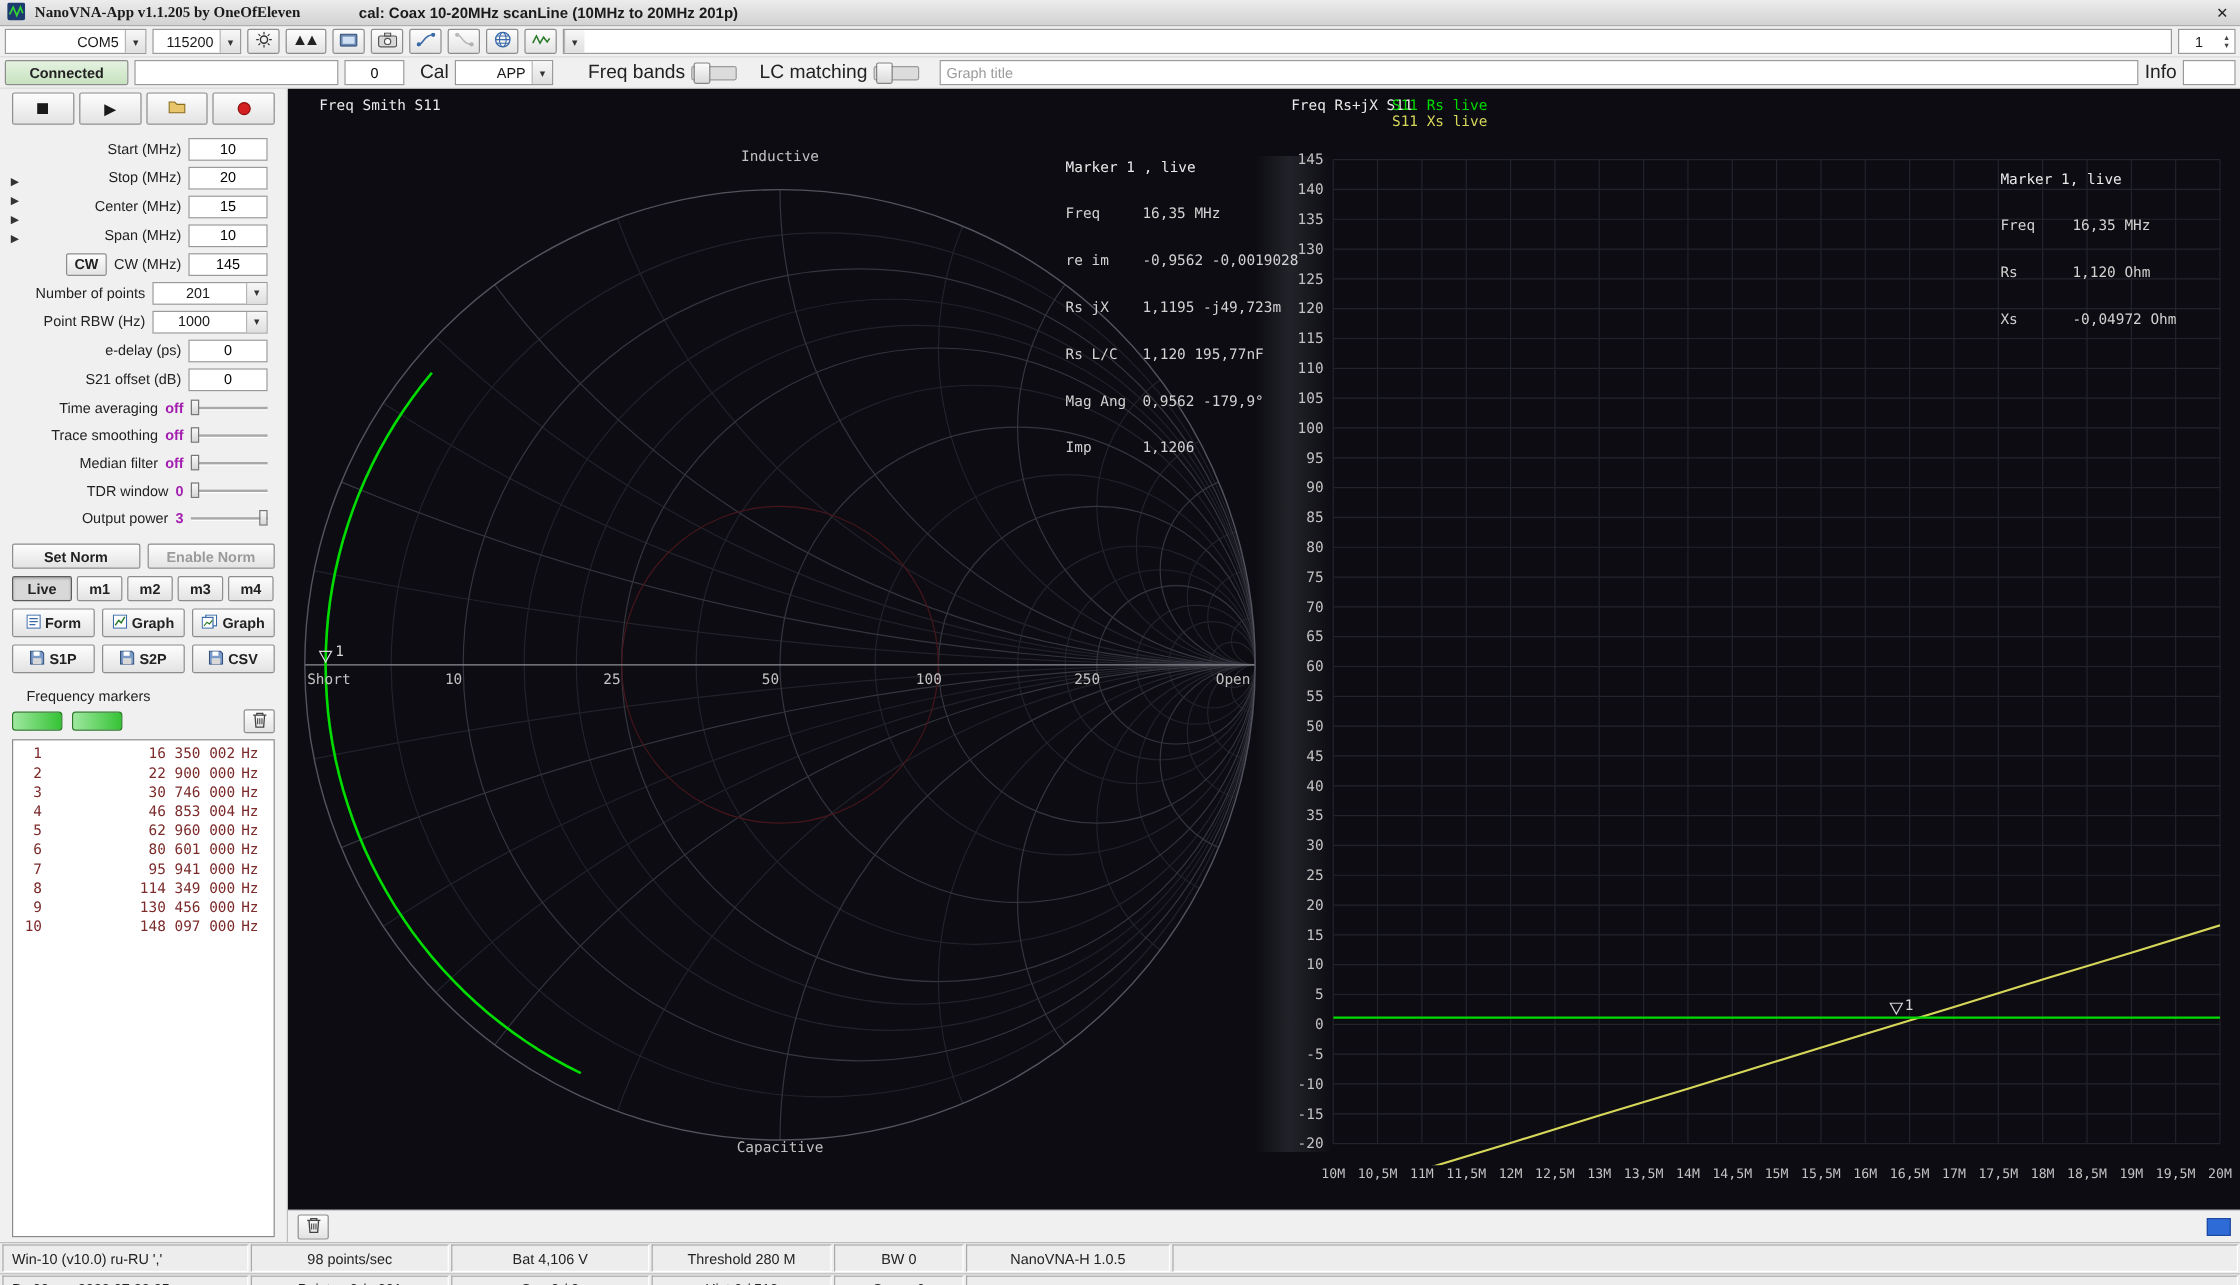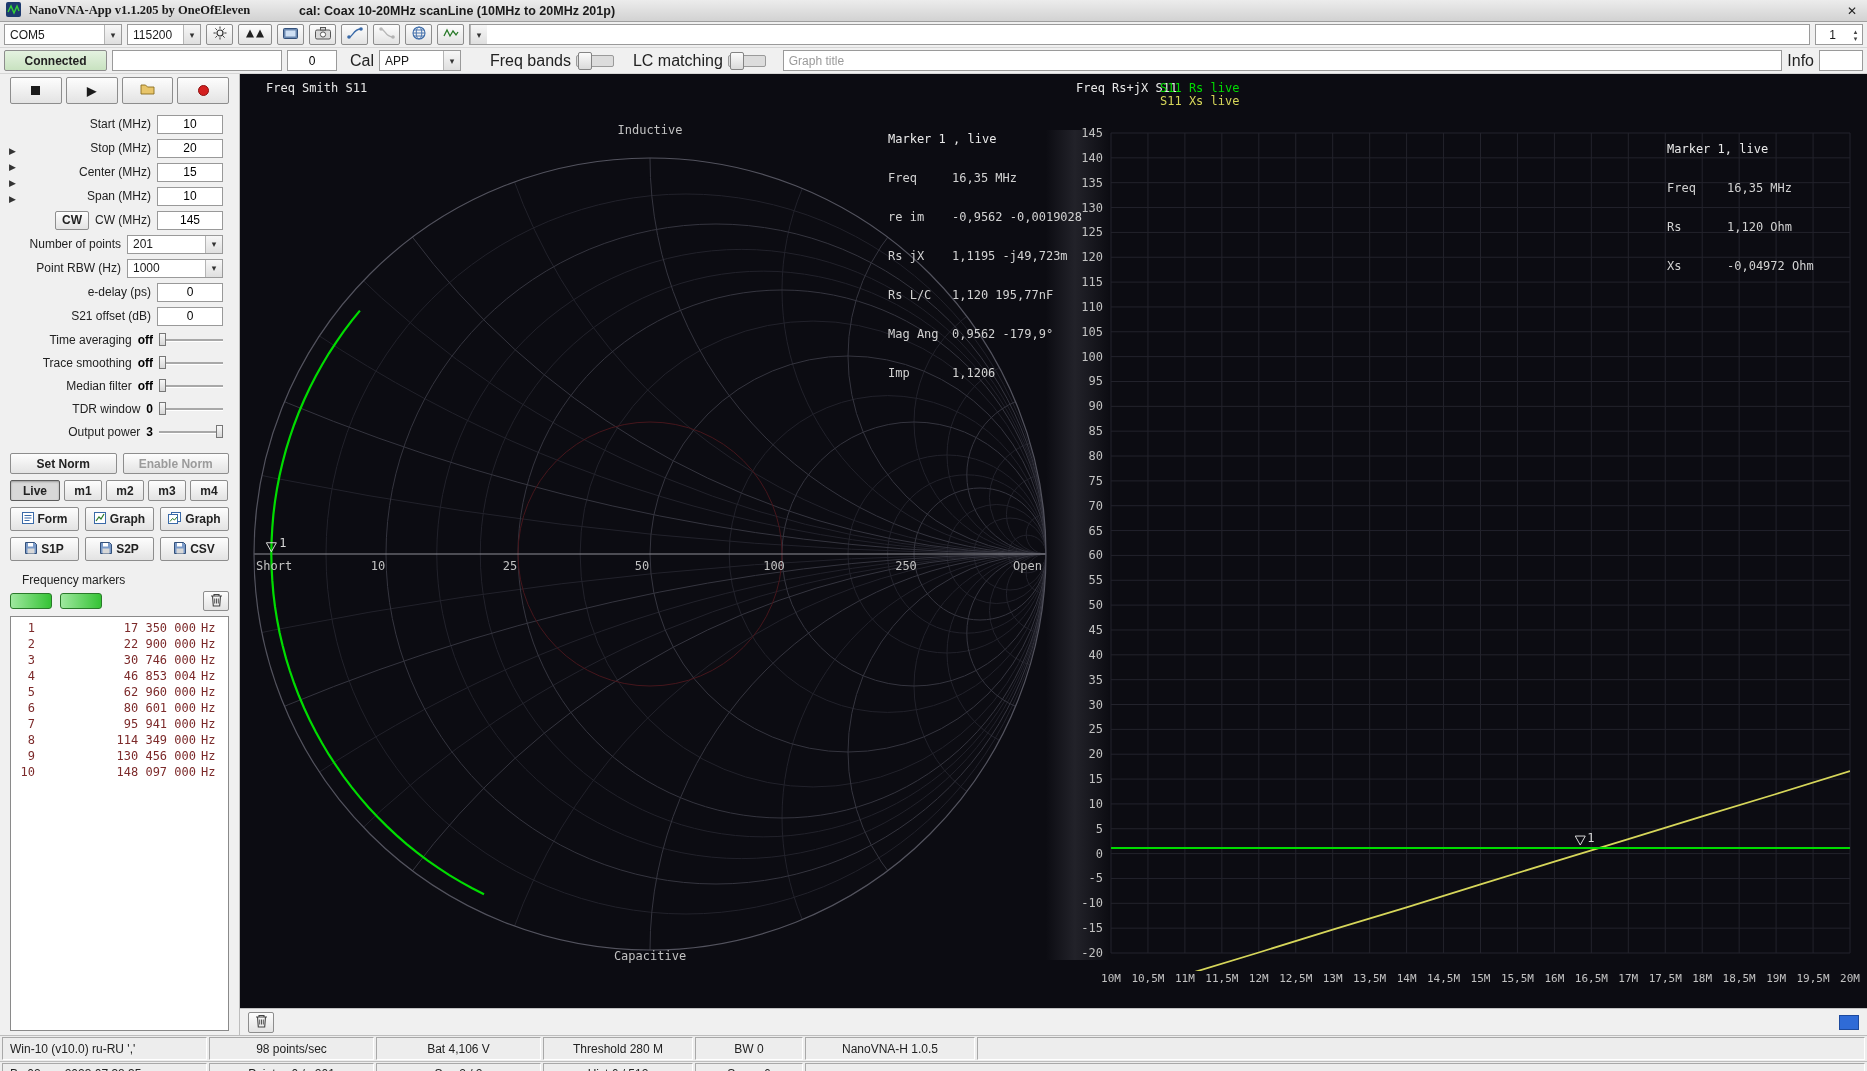--- a/index.html
+++ b/index.html
@@ -17,21 +17,21 @@
   
   .toolbar { height:26px; background:#f0f0f0; border-bottom:1px solid #d6d6d6;
              display:flex; align-items:center; padding:0 4px; gap:5px; flex:0 0 auto; }
   .pbtn { border:1px solid #8d8d8d; background:linear-gradient(#fdfdfd,#e3e3e3); border-radius:2px;
           font-family:"Liberation Sans",sans-serif; font-size:12px; font-weight:bold; color:#222;
           display:inline-flex; align-items:center; justify-content:center; gap:4px; height:21px; }
   .pbtn.disabled { color:#9b9b9b; }
   .pbtn.active { background:#d8d8d8; border-color:#5c5c5c; box-shadow:inset 0 1px 2px rgba(0,0,0,.28); }
   .icon-btn { width:27px; }
   .combo { background:#fff; border:1px solid #9a9a9a; height:21px; display:flex; align-items:center; font-size:12px; }
-  .combo .cval { flex:1; padding:0 5px; white-space:nowrap; overflow:hidden; }
+  .combo .cval { flex:1; padding:0 5px; white-space:nowrap; overflow:hidden;text-align:right; }
   .combo .carr { width:17px; align-self:stretch; display:flex; align-items:center; justify-content:center;
                  background:linear-gradient(#f7f7f7,#dfdfdf); border-left:1px solid #b5b5b5; font-size:9px; color:#333; }
   .grow { flex:1; }
   .tfield { background:#fff; border:1px solid #9a9a9a; height:21px; font-size:12px; padding:0 5px;
             font-family:"Liberation Sans",sans-serif; }
   .tfield.center { text-align:center; }
   .tfield::placeholder { color:#9a9a9a; }
   .tlbl { font-size:16px; color:#222; white-space:nowrap; }
   .spin { background:#fff; border:1px solid #9a9a9a; height:21px; width:48px; display:flex; align-items:center; }
   .spin .sval { flex:1; text-align:center; font-size:12px; }
@@ -49,21 +49,21 @@
              display:flex; flex-direction:column; position:relative; }
   .media-row { display:flex; gap:4px; height:27px; margin-bottom:8px; }
   .media-row .pbtn { flex:1; height:27px; }
   .ic-stop { width:9px; height:9px; background:#1a1a1a; display:inline-block; }
   .ic-play { font-size:12px; color:#1a1a1a; }
   .ic-rec  { width:11px; height:11px; border-radius:50%; background:#d42020; border:1px solid #8d1010; display:inline-block; }
   .preset-arrows { position:absolute; left:9px; top:72px; display:flex; flex-direction:column; gap:5px; }
   .preset-arrows span { font-size:9px; color:#333; line-height:11px; cursor:default; }
   .side-row { display:flex; align-items:center; justify-content:flex-end; gap:6px; height:24px; padding-right:6px; }
   .side-row .lbl { font-size:12px; color:#222; white-space:nowrap; }
-  .side-row .val { font-size:12px; font-weight:bold; color:#000000; }
+  .side-row .val { font-size:12px; font-weight:bold; color:#a21caf; }
   .side-field { width:66px; height:19px; background:#fff; border:1px solid #999; text-align:center;
                 font-family:"Liberation Sans",sans-serif; font-size:12px; }
   .side-combo { width:96px; height:19px;gap:25px; }
   .slider { width:64px; height:16px; position:relative; display:inline-block; }
   .slider::before { content:""; position:absolute; left:0; right:0; top:7px; height:2px; background:#a8a8a8; box-shadow:0 1px 0 #fff; }
   .slider .sthumb { position:absolute; top:1px; left:0; width:7px; height:13px;
                     background:linear-gradient(#f8f8f8,#d6d6d6); border:1px solid #777; }
   .slider.right .sthumb { left:auto; right:0; }
   .srow { height:23px; }
   .btn-row { display:flex; gap:6px; margin-top:6px; }
@@ -382,21 +382,21 @@
         <button class="pbtn tool-btn">
             <span><svg width="13" height="14" viewBox="0 0 13 14">
                 <path d="M1 3h11M4 3V1.5h5V3M2.5 3l.8 10h6.4l.8-10" fill="none" stroke="#444" stroke-width="1.1"></path>
                 <path d="M4.7 5.5v5M6.5 5.5v5M8.3 5.5v5" stroke="#444" stroke-width=".9"></path>
               </svg></span>
           </button>
       </div>
       <div class="fm-list" id="fmList">
           <div class="fm-row">
             <span class="fm-n">1</span>
-            <span class="fm-f">17 350 000</span>
+            <span class="fm-f">16 350 002</span>
             <span class="fm-u">Hz</span>
           </div>
           <div class="fm-row">
             <span class="fm-n">2</span>
             <span class="fm-f">22 900 000</span>
             <span class="fm-u">Hz</span>
           </div>
           <div class="fm-row">
             <span class="fm-n">3</span>
             <span class="fm-f">30 746 000</span>

